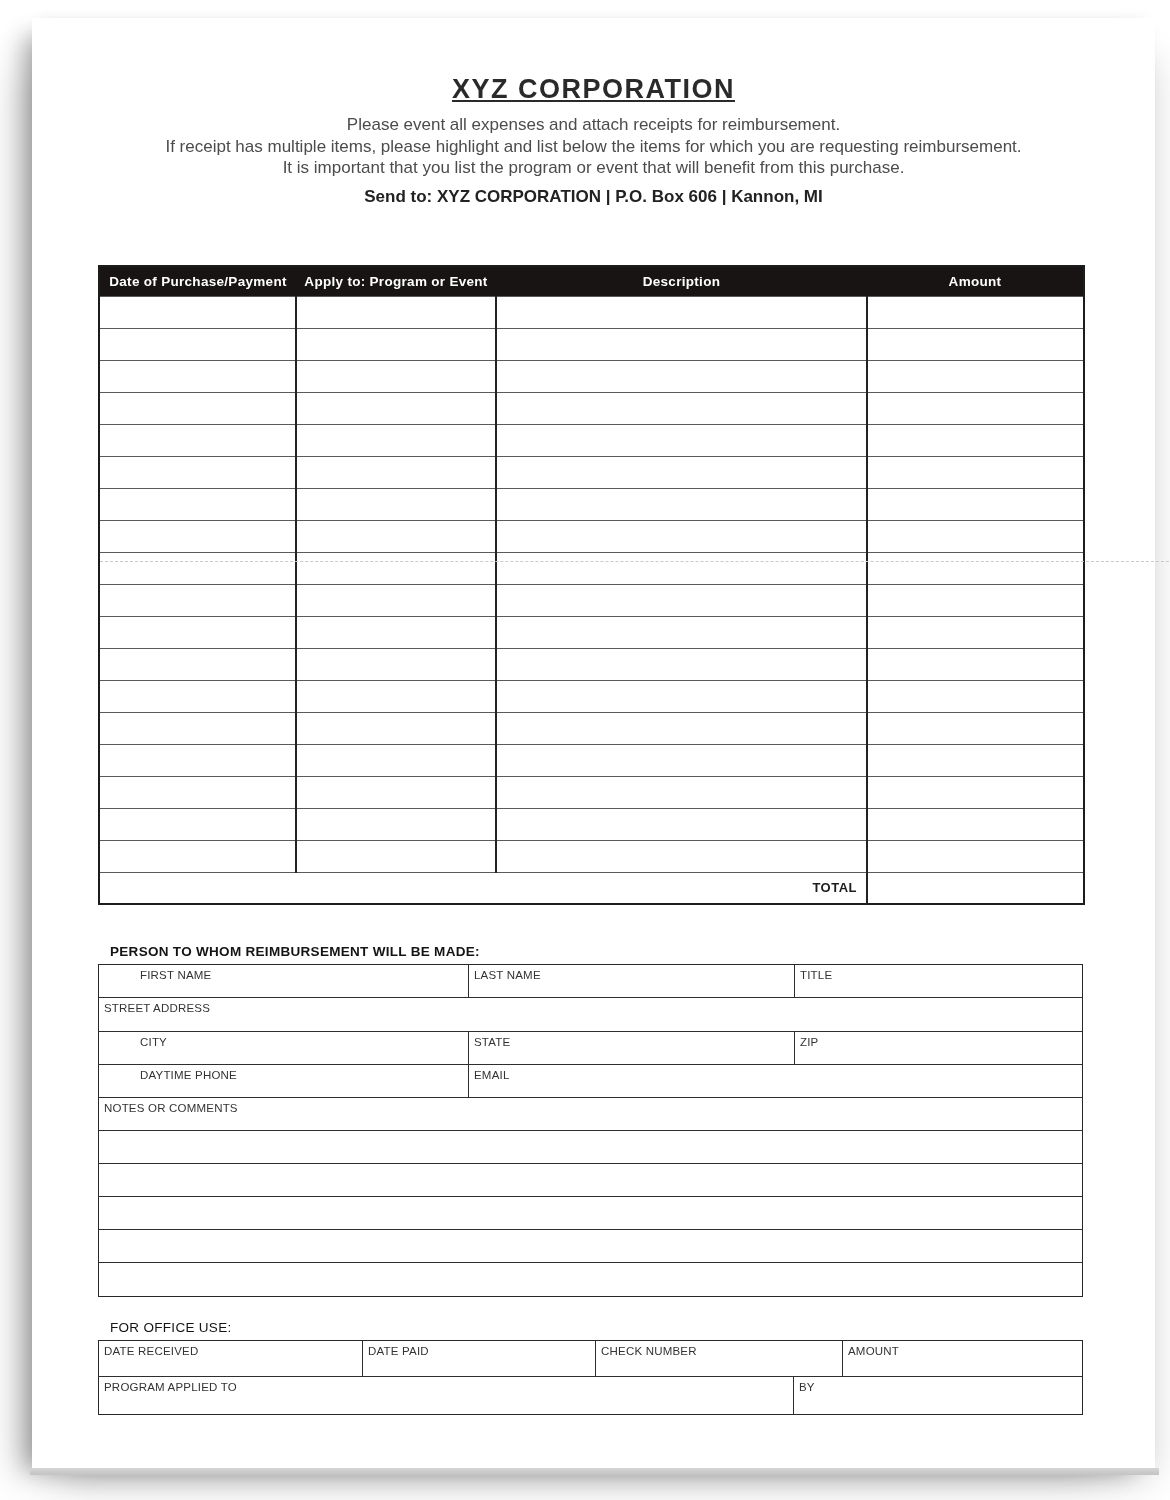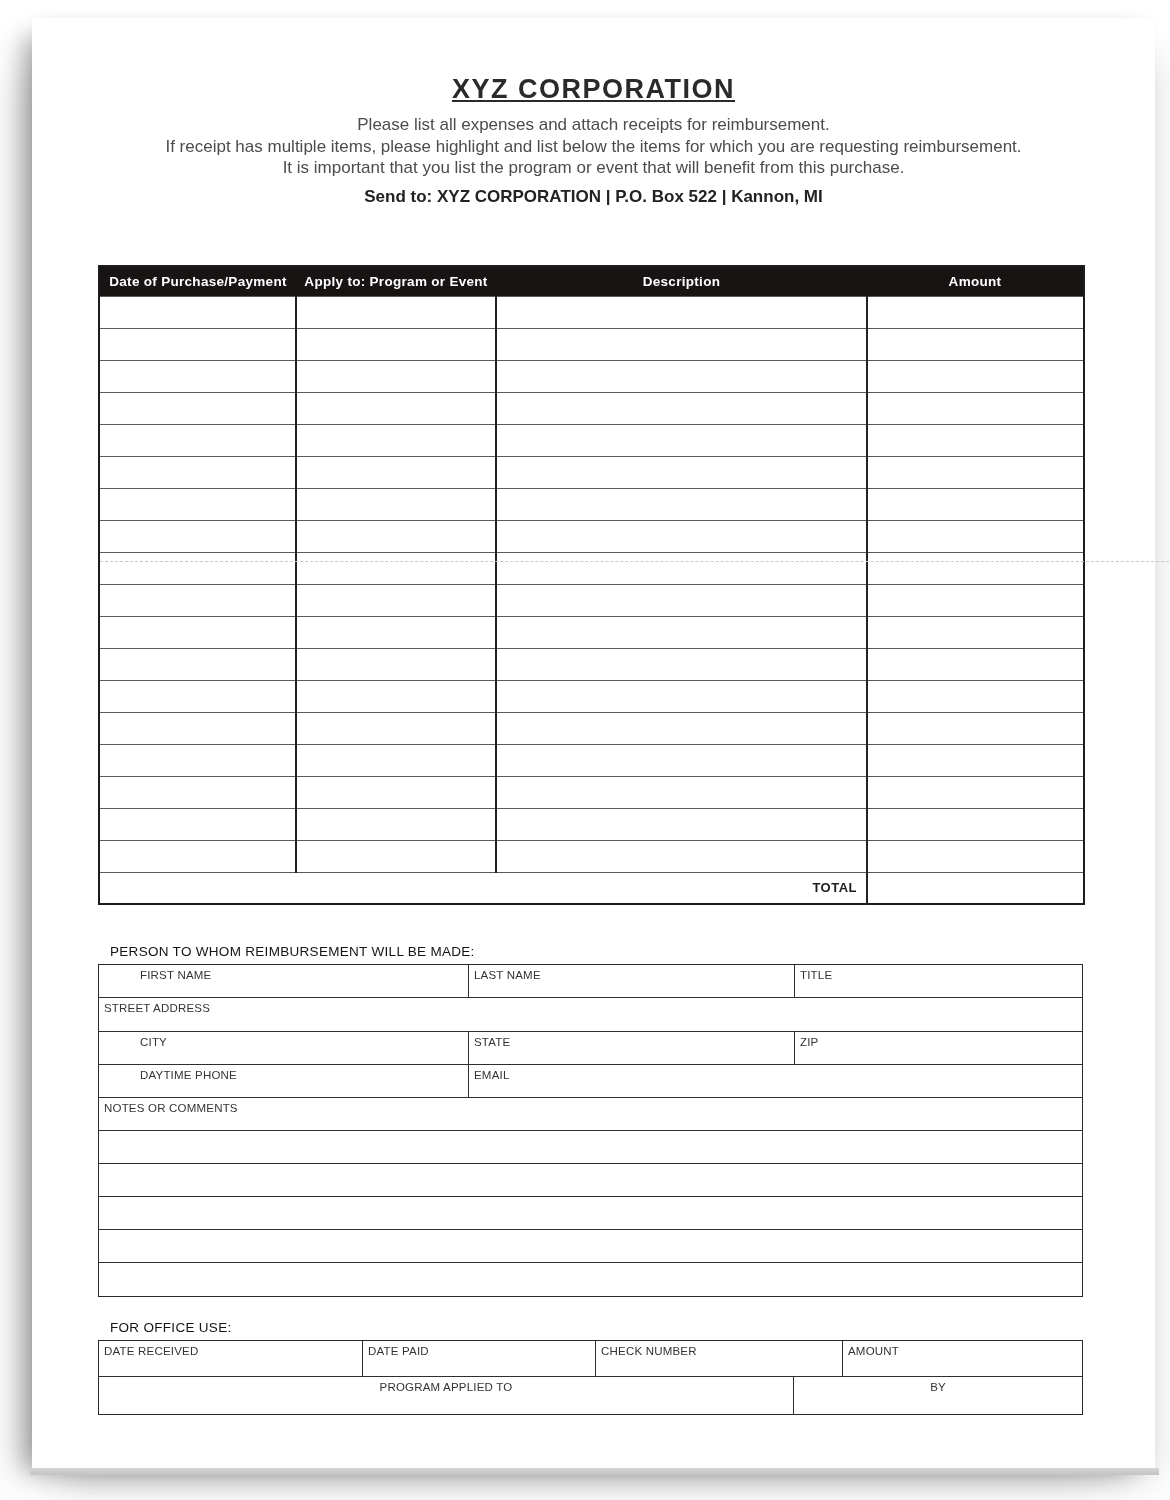--- a/index.html
+++ b/index.html
@@ -39,47 +39,47 @@
   table.expense td:last-child{ border-right:none; }
   td.total-label-cell{
     background:#e8e8e8; text-align:right; font-weight:bold; font-size:13px;
     letter-spacing:0.5px; color:#1d1d1d; padding-right:9px; height:29px; vertical-align:middle;
   }
   .perforation{ position:absolute; left:2px; right:2px; top:296px; border-top:1px dashed #c9c9c9; pointer-events:none; }
 
   
   .section{ position:absolute; left:66px; width:985px; }
   .section-heading{ margin-left:12px; margin-bottom:5px; font-size:13.5px; color:#141414; letter-spacing:0.3px; }
-  .section-heading.bold{ font-weight:normal; }
+  .section-heading.bold{ font-weight:bold; }
   .fgrid{ border:1.5px solid #282828; width:985px; background:#fff; }
   .frow{ display:flex; border-bottom:1px solid #2e2e2e; }
-  .fgrid > .frow:last-child{ border-bottom:none;text-align:center; }
+  .fgrid > .frow:last-child{ border-bottom:none; }
   .fcell{ border-right:1px solid #2e2e2e; display:block; }
   .frow .fcell:last-child{ border-right:none; flex:1; }
   .flabel{ display:inline-block; font-size:11.5px; color:#333333; letter-spacing:0.2px; padding:3px 5px 0 5px; }
   .h33{ height:33px; } .h34{ height:34px; } .h36{ height:36px; } .h37{ height:37px; }
   .w334{ width:334px;margin-left:36px; } .w326{ width:326px; }
   .w264{ width:264px; } .w233{ width:233px; } .w247{ width:247px; }
   .w695{ width:695px; }
   .person-sec{ top:926px; }
   .office-sec{ top:1302px; }
 </style>
 </head>
 <body>
 
 <div class="page">
 
   <div class="masthead">
     <div class="company">XYZ CORPORATION</div>
     <div class="instructions">
-      <div>Please list all expenses and attach receipts for reimbursement.</div>
+      <div>Please event all expenses and attach receipts for reimbursement.</div>
       <div>If receipt has multiple items, please highlight and list below the items for which you are requesting reimbursement.</div>
       <div>It is important that you list the program or event that will benefit from this purchase.</div>
     </div>
-    <div class="send-to">Send to: XYZ CORPORATION | P.O. Box 522 | Kannon, MI</div>
+    <div class="send-to">Send to: XYZ CORPORATION | P.O. Box 606 | Kannon, MI</div>
   </div>
 
   <div class="expense-wrap">
     <table class="expense">
       <colgroup>
         <col style="width:197px">
           <col style="width:200px">
           <col style="width:371px">
           <col style="width:217px">
       </colgroup>

